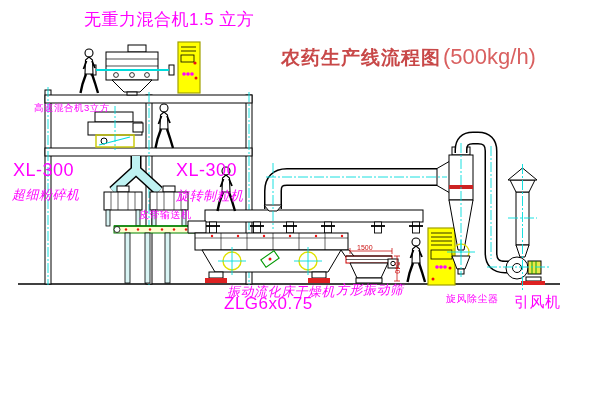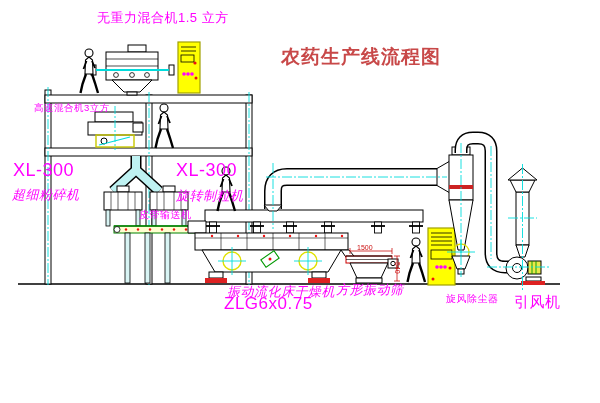--- a/index.html
+++ b/index.html
@@ -254,23 +254,24 @@
     </g>
   </defs>
   <use href="#person-shape" x="79" y="48"></use>
   <use href="#person-shape" x="154" y="103"></use>
   <use href="#person-shape" x="216" y="166"></use>
   <use href="#person-shape" x="406" y="237"></use>
 </svg>
 
 <div class="title">
   <span class="cn">农药生产线流程图</span>
+  <span class="cap">(500kg/h)</span>
 </div>
 
-<div class="lbl" style="left:97px;top:11px;font-size:13px">无重力混合机1.5 立方</div>
+<div class="lbl" style="left:84px;top:11px;font-size:17px">无重力混合机1.5 立方</div>
 <div class="lbl" style="left:34px;top:103px;font-size:9.5px">高速混合机3立方</div>
 
 <div class="lbl model" style="left:13px;top:161px">XL-300</div>
 <div class="lbl small" style="left:12px;top:188px">超细粉碎机</div>
 
 <div class="lbl model" style="left:176px;top:161px">XL-300</div>
 <div class="lbl small" style="left:176px;top:189px">旋转制粒机</div>
 
 <div class="lbl mid" style="left:139px;top:210px;font-size:10px">皮带输送机</div>
 

